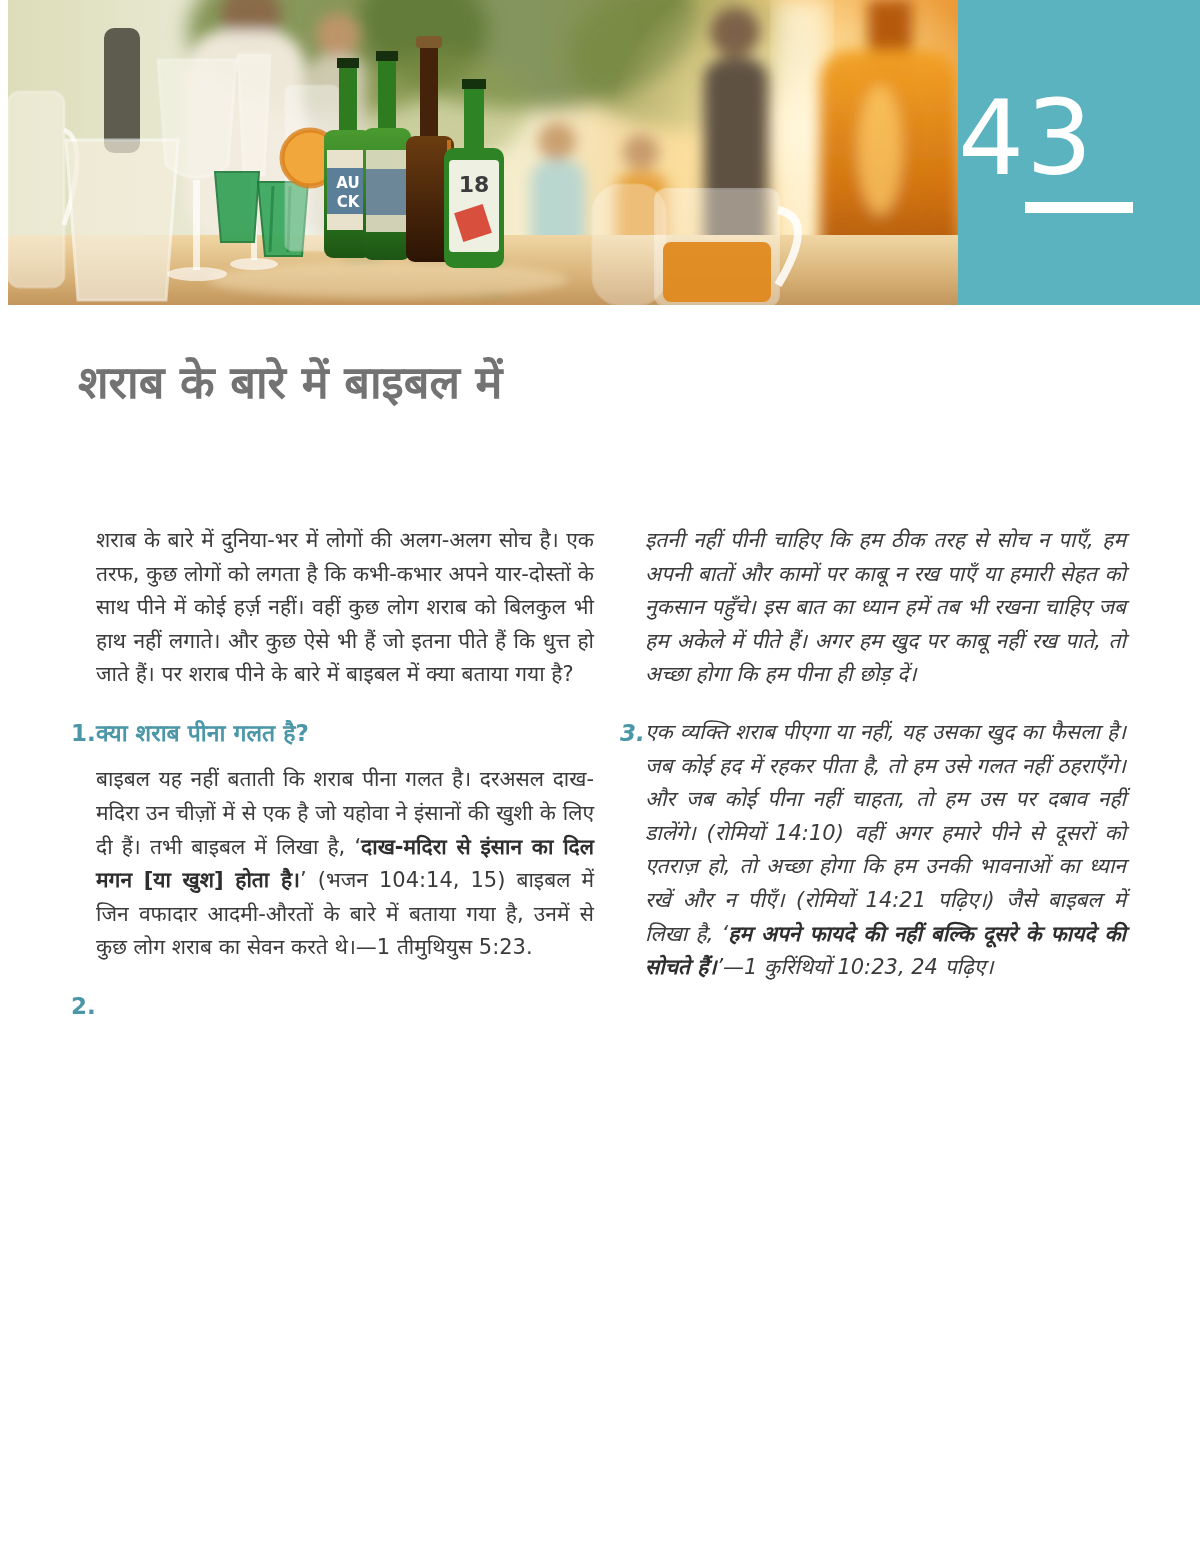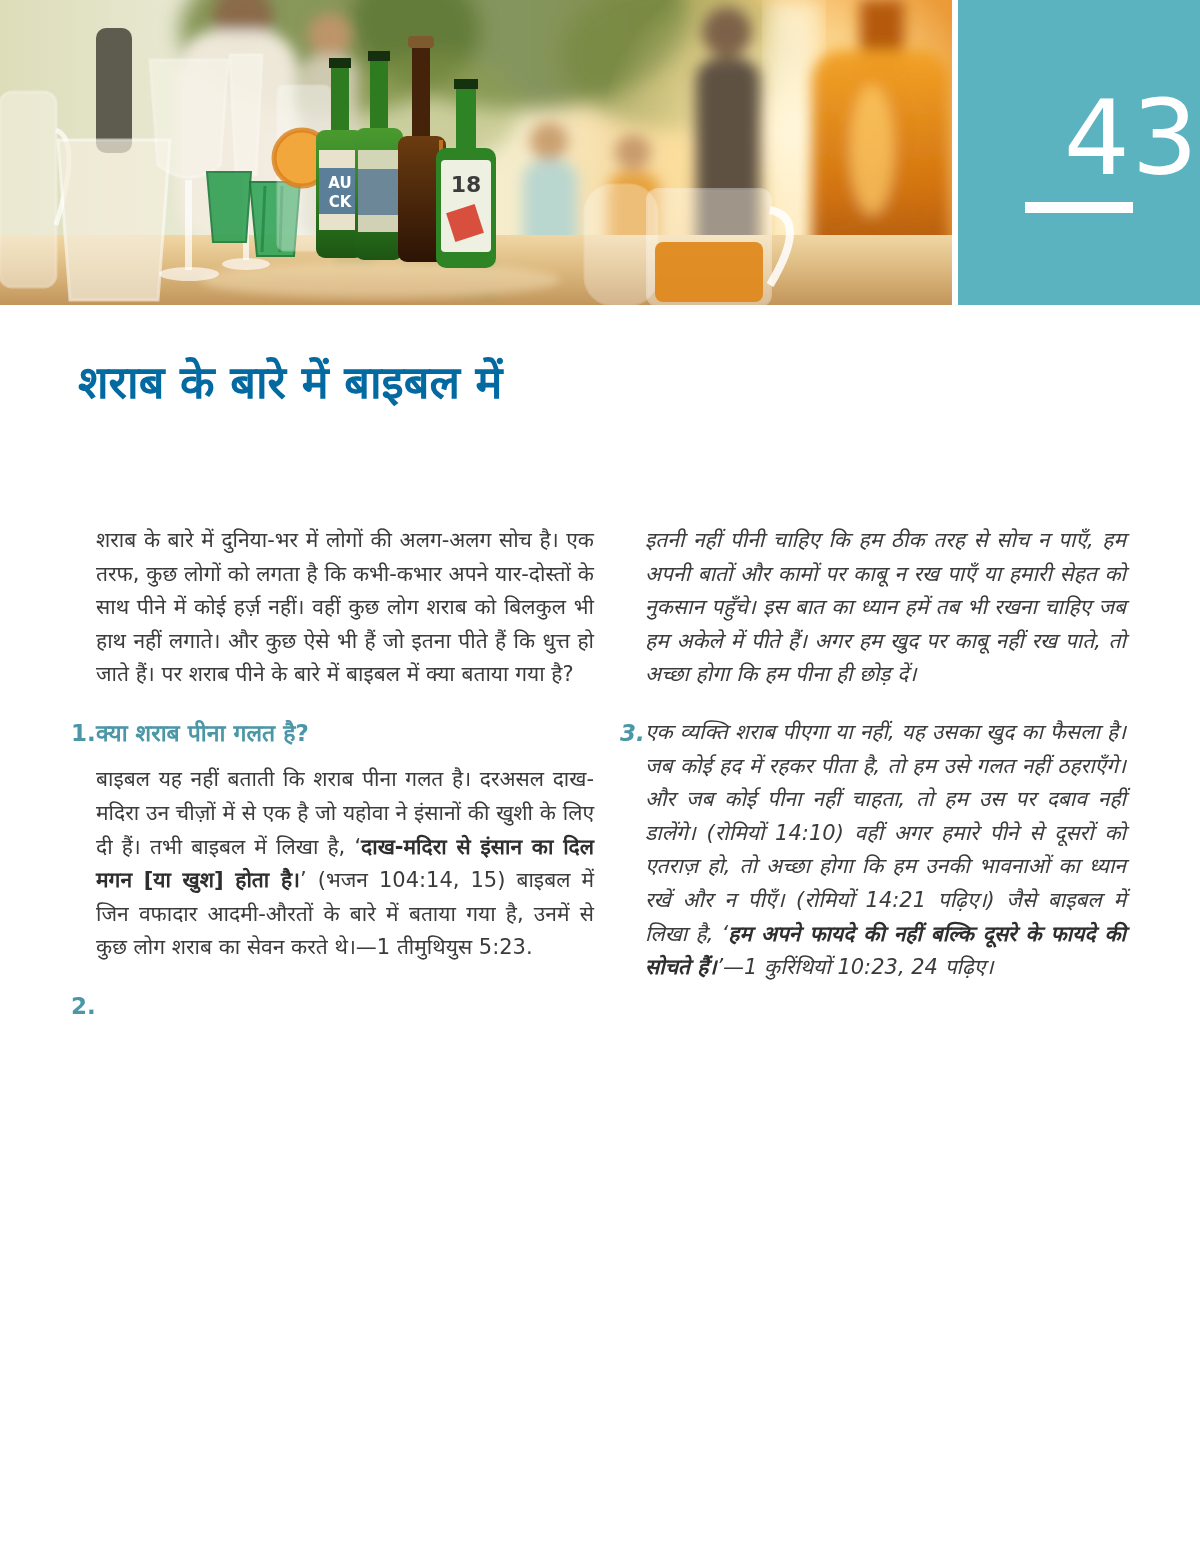--- a/index.html
+++ b/index.html
@@ -1,23 +1,23 @@
 <!DOCTYPE html>
 <html lang="hi"><head>
 <meta charset="utf-8">
 <style>
   html,body{margin:0;padding:0;background:#ffffff;}
   .page{position:relative;width:1200px;height:1543px;background:#fff;overflow:hidden;
         font-family:"DejaVu Sans","Liberation Sans",sans-serif;}
   
-  .hero{position:absolute;left:0;top:0;width:952px;height:305px;overflow:hidden;}
+  .hero{position:absolute;left:0;top:0;width:952px;height:305px;overflow:hidden;padding-left:8px;}
   .hero svg{display:block;width:952px;height:305px;}
   
   .badge{position:absolute;left:958px;top:0;width:242px;height:305px;}
-  .badge-num{margin-top:86px;text-align:right;color:#ffffff;font-size:104px;line-height:1;
+  .badge-num{margin-top:86px;text-align:left;color:#ffffff;font-size:104px;line-height:1;
              font-weight:500;letter-spacing:2px;}
   .badge-rule{width:108px;height:11px;background:#ffffff;margin:12px auto 0 auto;}
   
   .title{position:absolute;left:78px;top:350px;margin:0;font-size:45px;line-height:1.47;
          font-weight:700;color:#141414;letter-spacing:0;}
   
   .col{position:absolute;top:524px;color:#3b3b3b;font-size:21px;line-height:1.6;}
   .col-left{left:71px;width:523px;}
   .col-right{left:620px;width:506px;font-style:italic;}
   .para{margin:0 0 23px 0;padding-left:25px;text-align:justify;}
@@ -189,21 +189,21 @@
         <path d="M770 210 q40 8 0 75" fill="none" stroke="#ffffff" stroke-opacity="0.85" stroke-width="8"></path>
       </g>
     </svg>
   </div>
 
   <div class="badge" style="background: rgb(92, 179, 192);">
     <div class="badge-num">43</div>
     <div class="badge-rule"></div>
   </div>
 
-  <h1 class="title" style="color: #0369a1;">
+  <h1 class="title" style="color: #737373;">
     <span>शराब के बारे में बाइबल में</span><br>
   </h1>
 
   <div class="col col-left">
       <p class="para">शराब के बारे में दुनिया-भर में लोगों की अलग-अलग सोच है। एक तरफ, कुछ लोगों को लगता है कि कभी-कभार अपने यार-दोस्तों के साथ पीने में कोई हर्ज़ नहीं। वहीं कुछ लोग शराब को बिलकुल भी हाथ नहीं लगाते। और कुछ ऐसे भी हैं जो इतना पीते हैं कि धुत्त हो जाते हैं। पर शराब पीने के बारे में बाइबल में क्या बताया गया है?</p>
       <div class="section-heading" style="color: rgb(75, 151, 168);"><span class="section-number">1.</span><span>क्या शराब पीना गलत है?</span></div>
       <p class="para">बाइबल यह नहीं बताती कि शराब पीना गलत है। दरअसल दाख-मदिरा उन चीज़ों में से एक है जो यहोवा ने इंसानों की खुशी के लिए दी हैं। तभी बाइबल में लिखा है, ‘<span class="bold-quote">दाख-मदिरा से इंसान का दिल मगन [या खुश] होता है।</span>’ (भजन 104:14, 15) बाइबल में जिन वफादार आदमी-औरतों के बारे में बताया गया है, उनमें से कुछ लोग शराब का सेवन करते थे।—1 तीमुथियुस 5:23.</p>
       <div class="section-heading" style="color: rgb(75, 151, 168);"><span class="section-number">2.</span></div>
     </div>
   <div class="col col-right">

